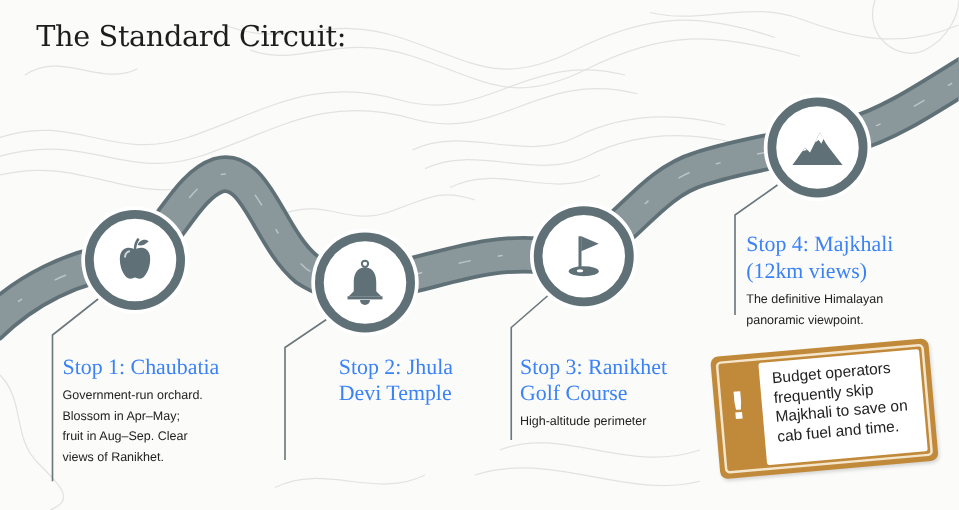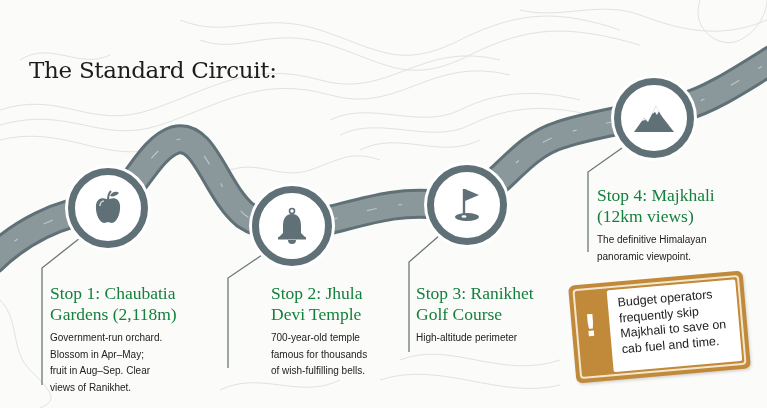--- a/index.html
+++ b/index.html
@@ -8,34 +8,33 @@
     background: #fbfbfa;
     position: relative;
     font-family: "Liberation Sans", sans-serif;
   }
   .bg-svg, .road-svg { position: absolute; left: 0; top: 0; }
   .title {
     position: absolute; left: 29px; top: 14px;
     font-family: "DejaVu Serif", "Liberation Serif", serif;
     font-size: 23px; line-height: 33px; color: #1d1d1d;
     letter-spacing: -0.3px;
-    margin-top: 40px;
   }
   .title div { white-space: nowrap; }
   .stop-circle {
     position: absolute; width: 66px; height: 66px; border-radius: 50%;
     background: #ffffff; border: 7px solid #5f7177;
     box-shadow: 0 0 0 3px #ffffff;
     display: flex; align-items: center; justify-content: center;
   }
   .stop-circle svg { display: block; }
   .stop-text { position: absolute; }
   .stop-title {
     font-family: "Liberation Serif", serif;
-    font-size: 17.5px; line-height: 21px; color: #15803d;
+    font-size: 17.5px; line-height: 21px; color: #3b82f6;
   }
   .stop-desc {
     font-family: "Liberation Sans", sans-serif;
     font-size: 10px; line-height: 16.6px; color: #222; margin-top: 5px;
   }
   .warn {
     position: absolute; left: 572px; top: 278px; width: 175px; height: 98px;
     transform: rotate(-5deg);
     background: #c18a3a; border-radius: 6px;
     box-shadow: 1px 2px 3px rgba(0,0,0,0.15);
@@ -130,39 +129,33 @@
     <path d="M2 34 L12 20 L16 24 L24 8 L36 30 L38 34 Z" fill="#5f7177"></path>
     <path d="M28 16 L42 34 L34 34 Z" fill="#5f7177"></path>
     <path d="M24 8 L20 16 L23 14 L25 17 L27 13 Z" fill="#ffffff"></path>
     <path d="M12 20 L10 23 L13 22 L14 23 Z" fill="#ffffff"></path>
   </svg>
 </div>
 
 <div class="stop-text" style="left:50px; top:283px; width:175px;">
   <div class="stop-title">
     <div>Stop 1: Chaubatia</div>
-    <div>Gardens (2,118m)</div>
   </div>
   <div class="stop-desc">
     <div>Government-run orchard.</div>
     <div>Blossom in Apr–May;</div>
     <div>fruit in Aug–Sep. Clear</div>
     <div>views of Ranikhet.</div>
   </div>
 </div>
 
 <div class="stop-text" style="left:235px; top:283px; width:175px;margin-left:36px;">
   <div class="stop-title">
     <div>Stop 2: Jhula</div>
     <div>Devi Temple</div>
-  </div>
-  <div class="stop-desc">
-    <div>700-year-old temple</div>
-    <div>famous for thousands</div>
-    <div>of wish-fulfilling bells.</div>
   </div>
 </div>
 
 <div class="stop-text" style="left:416px; top:283px; width:160px;">
   <div class="stop-title">
     <div>Stop 3: Ranikhet</div>
     <div>Golf Course</div>
   </div>
   <div class="stop-desc">
     <div>High-altitude perimeter</div>

